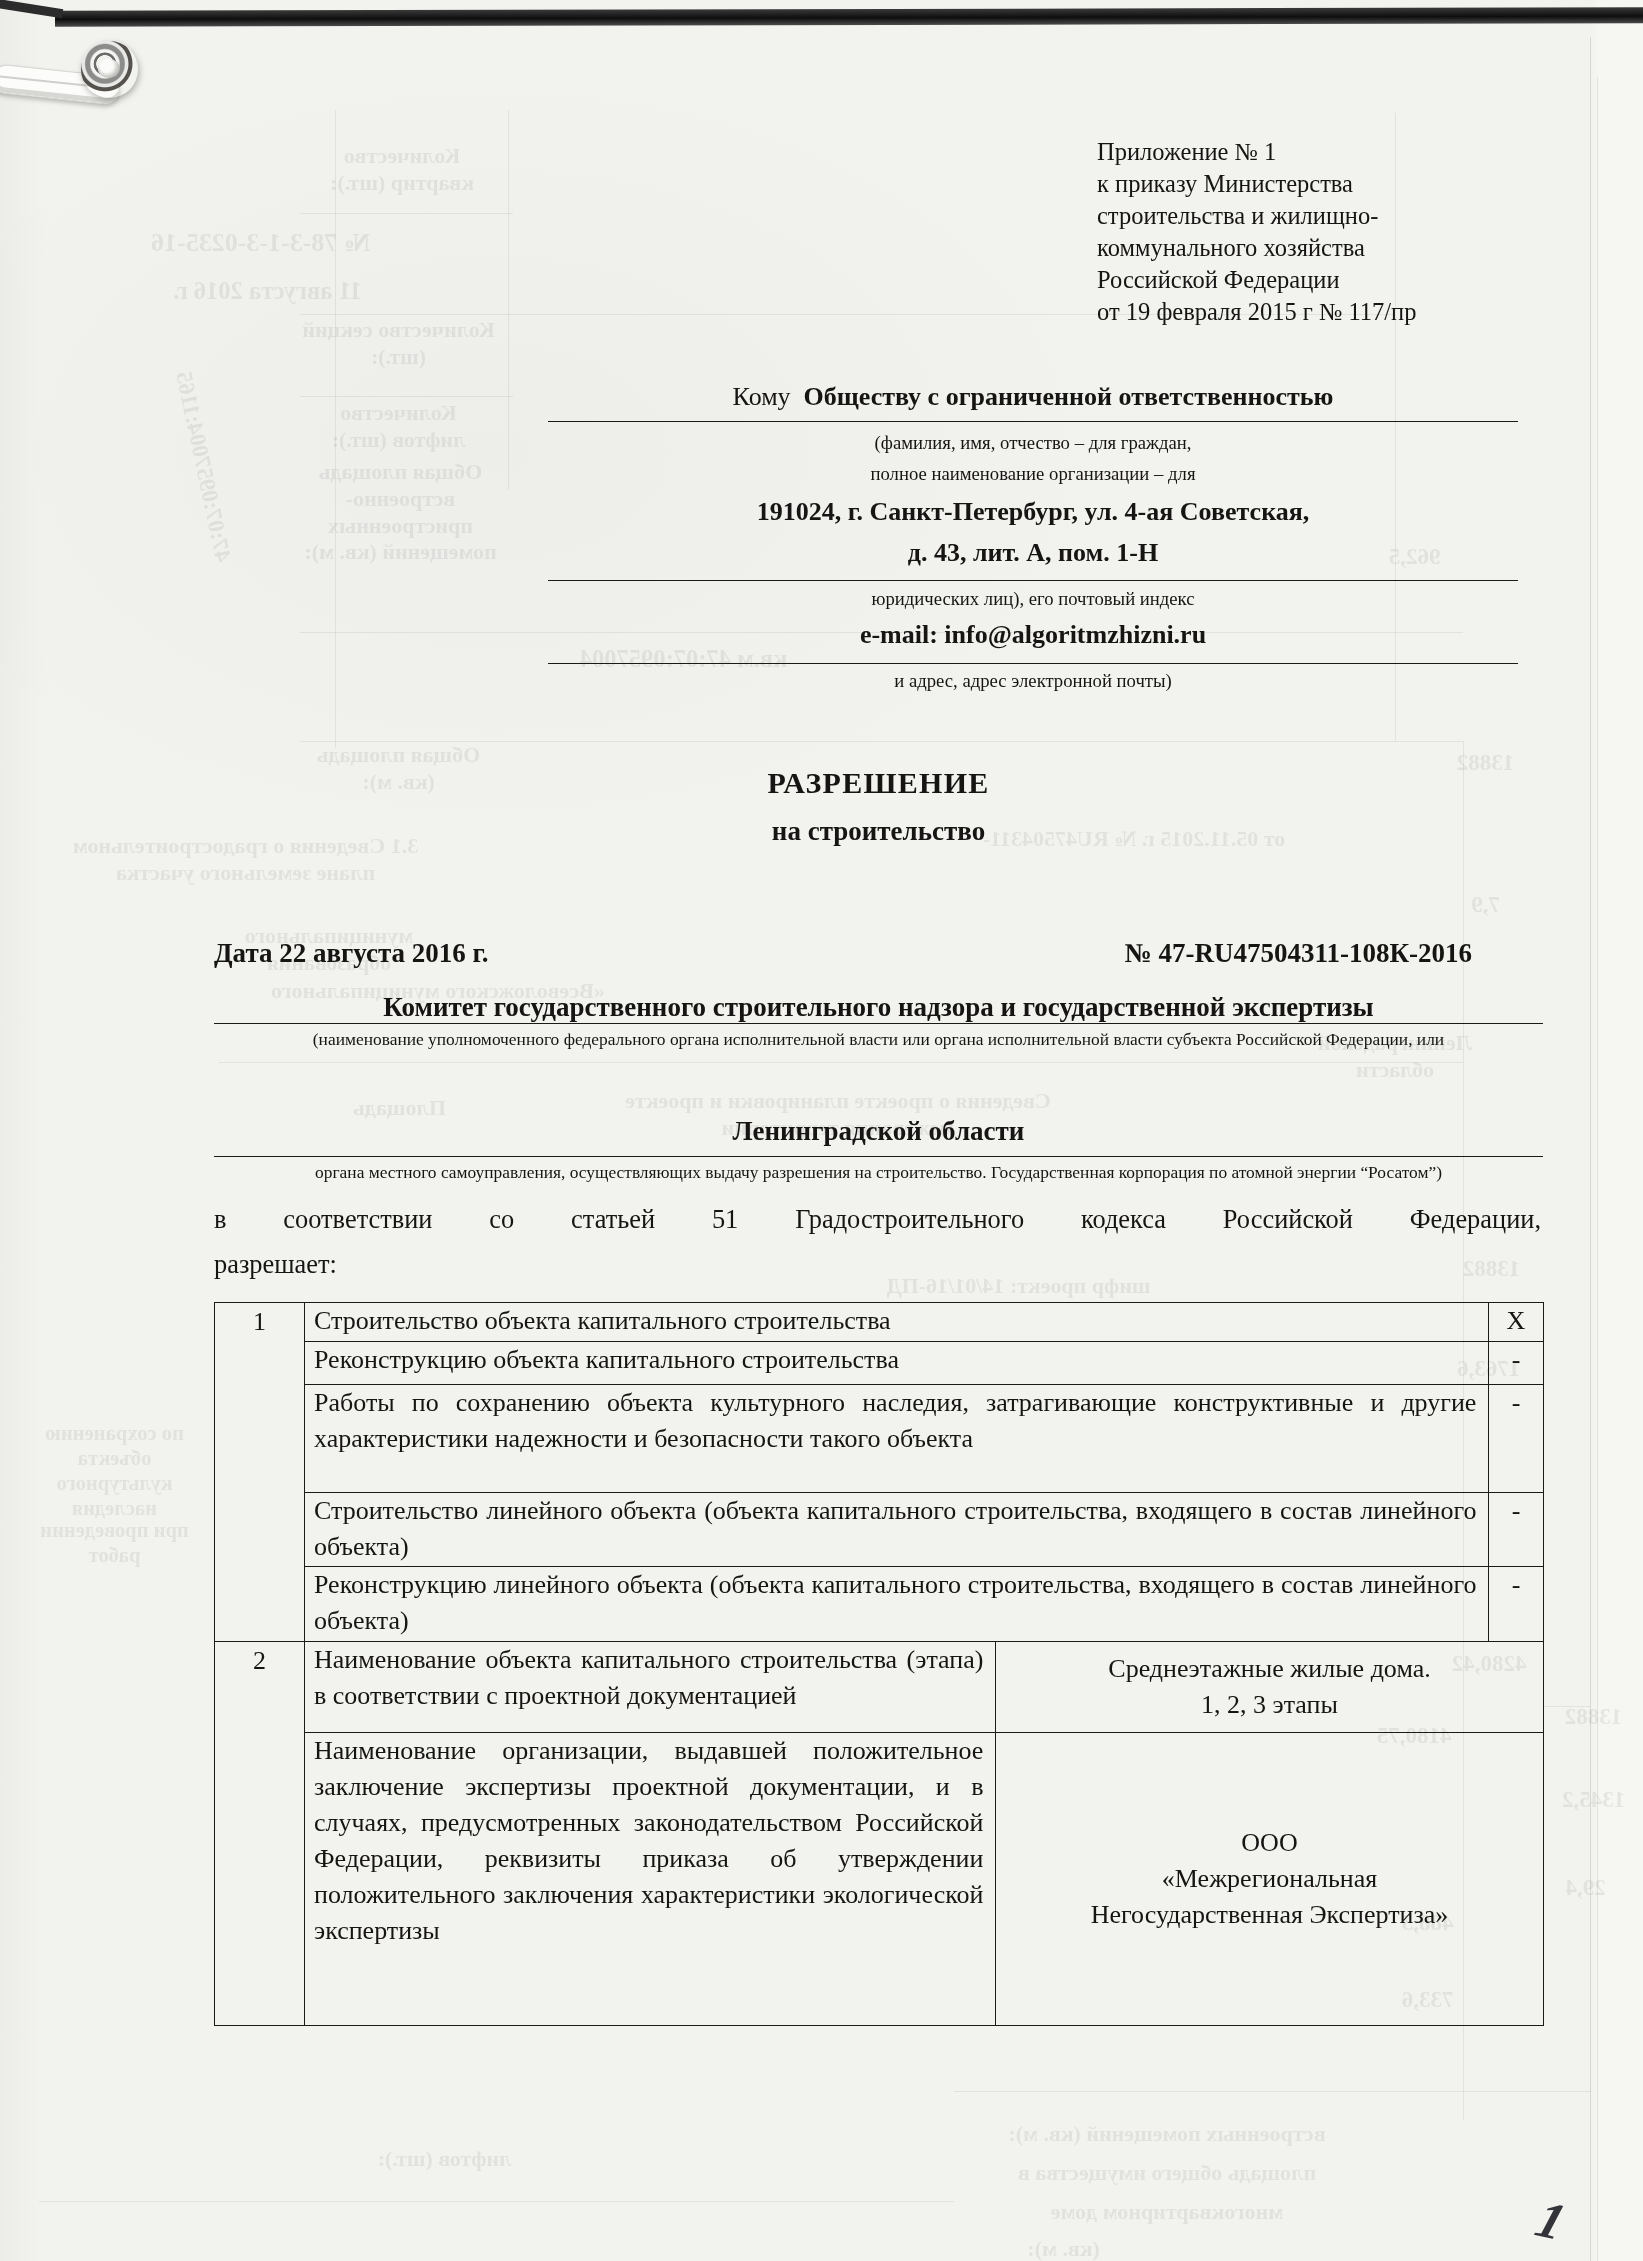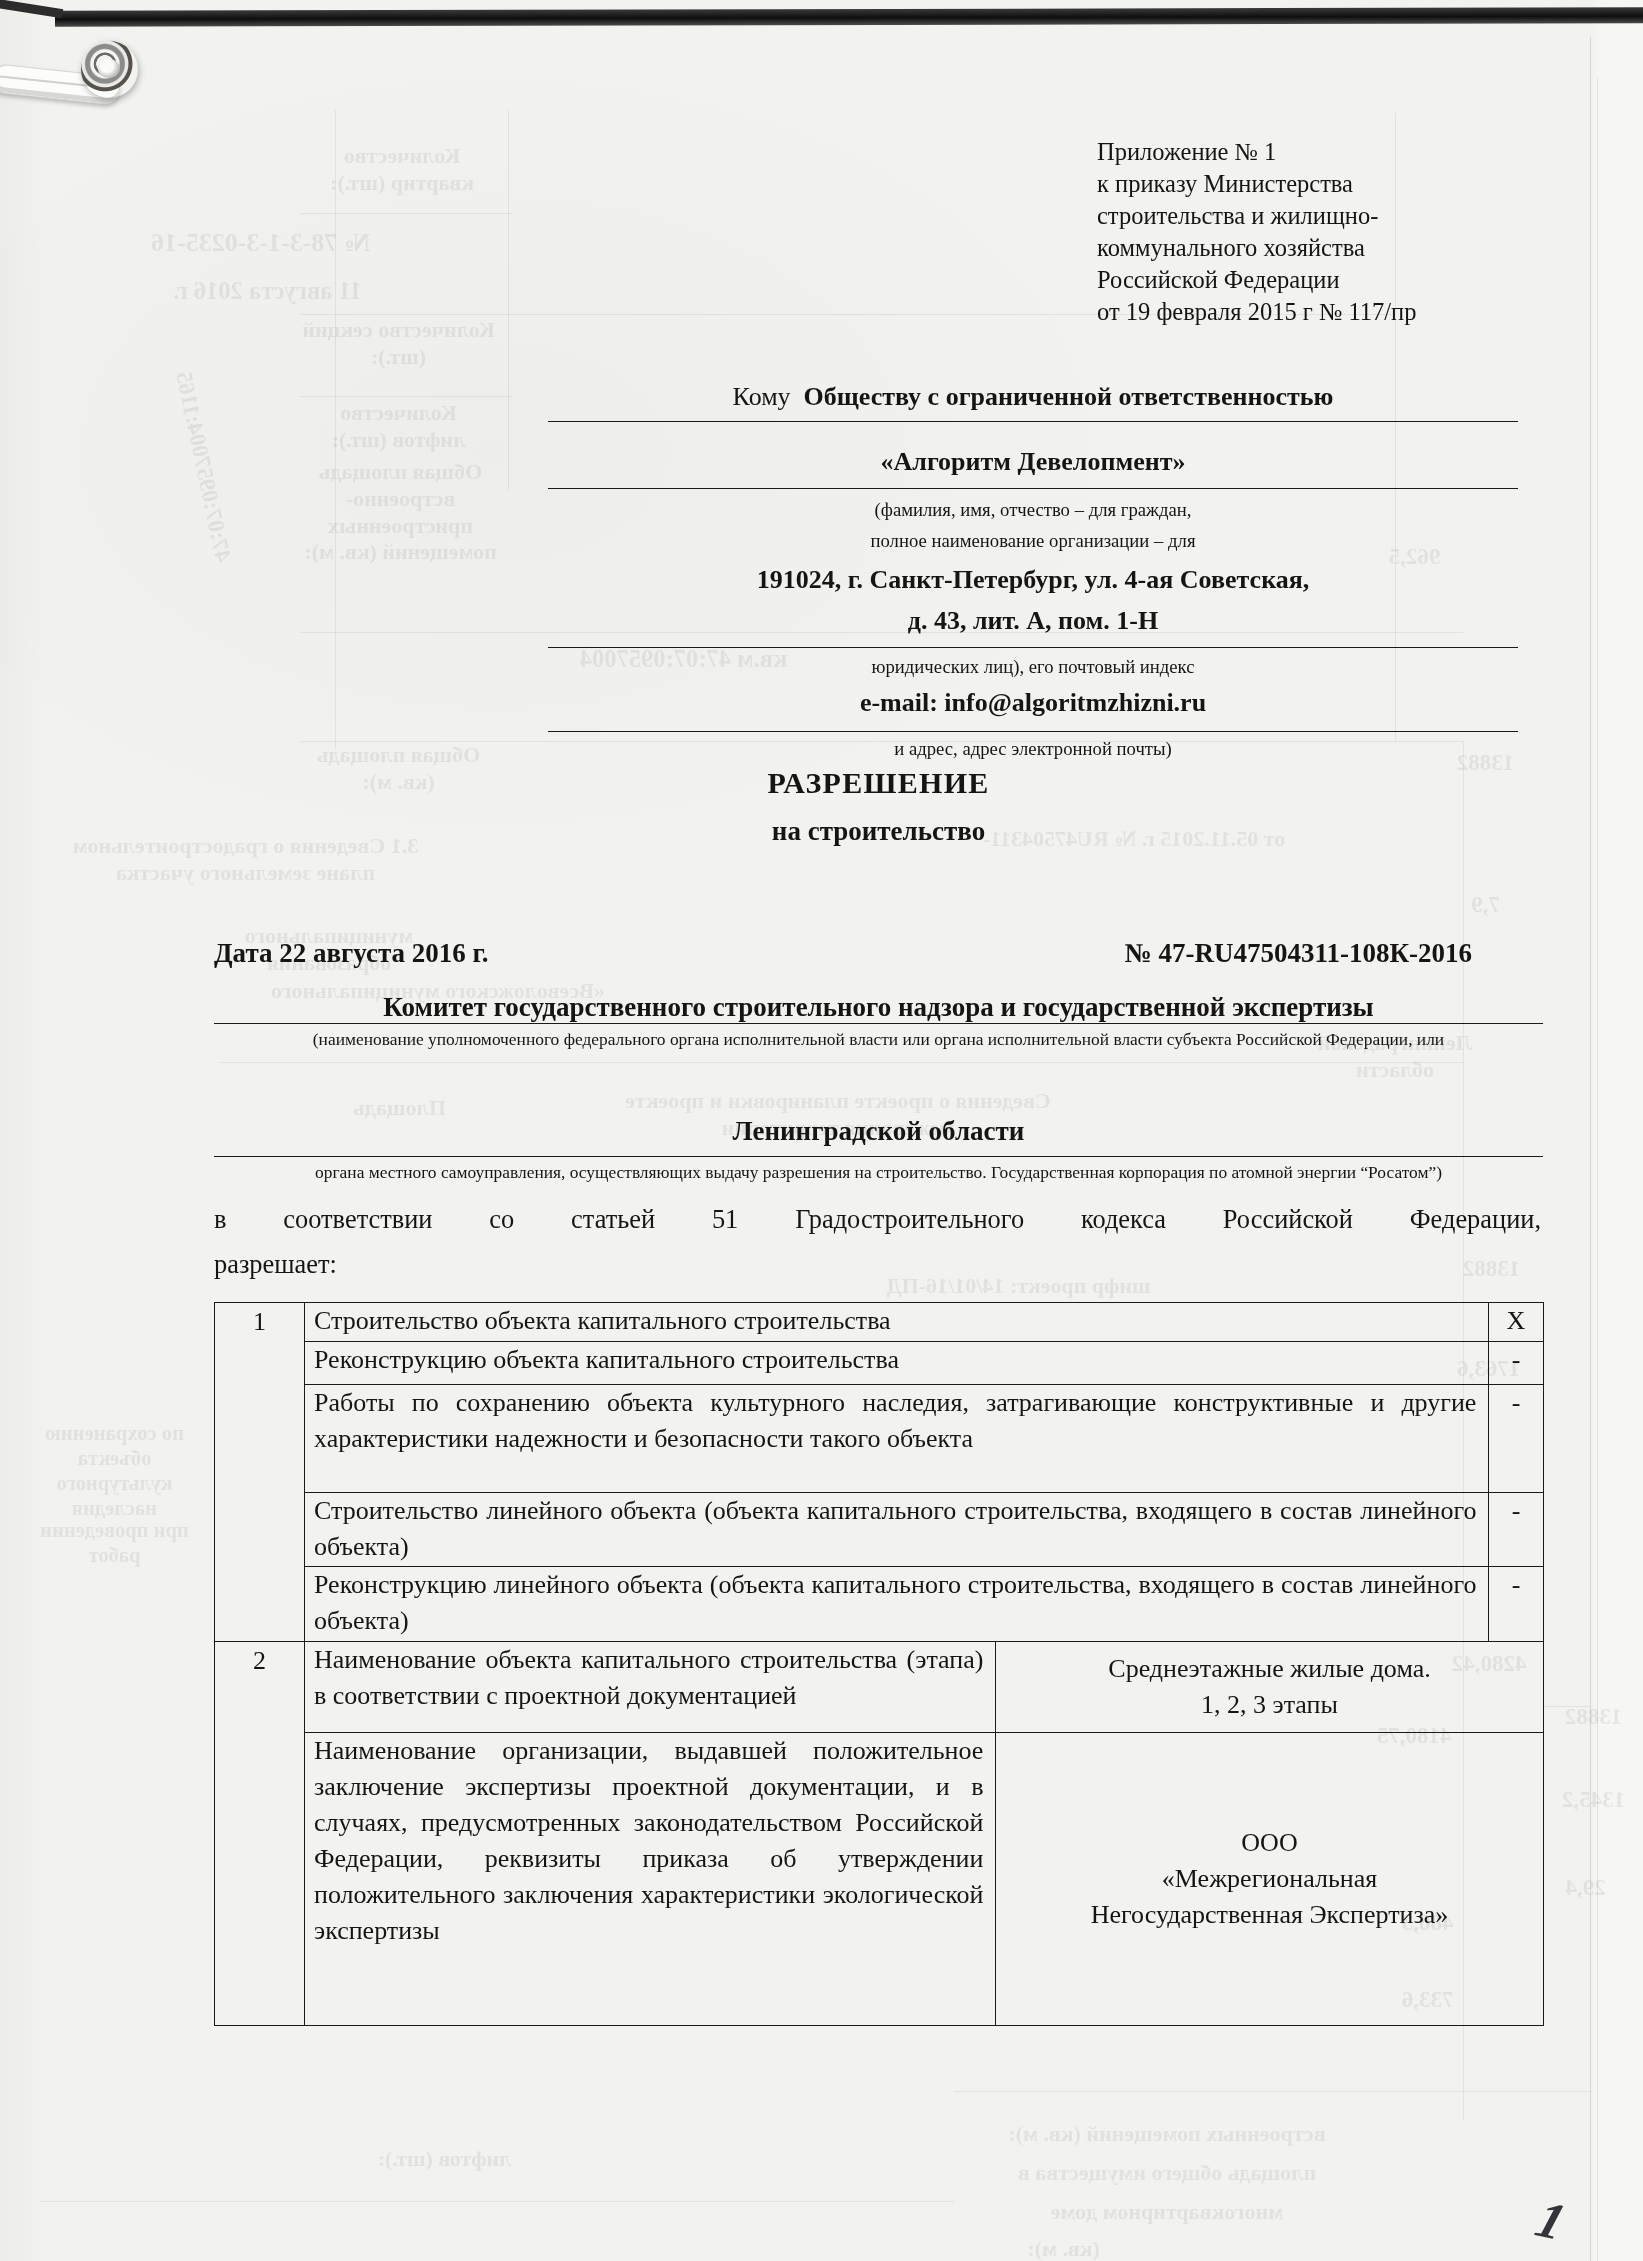--- a/index.html
+++ b/index.html
@@ -135,21 +135,20 @@
     <div>коммунального хозяйства</div>
     <div>Российской Федерации</div>
     <div>от 19 февраля 2015 г  № 117/пр</div>
   </div>
 
   <div class="addr">
     <div class="u" style="padding-bottom:7.7px;">
       <span>Кому</span>&nbsp;
       <span class="b">Обществу с ограниченной ответственностью</span>
     </div>
-    <div class="b u" style="margin-top:24.5px;padding-bottom:10.3px;">«Алгоритм Девелопмент»</div>
     <div class="small" style="margin-top:9px;">(фамилия, имя, отчество – для граждан,</div>
     <div class="small" style="margin-top:6.4px;">полное наименование организации – для</div>
     <div class="b" style="margin-top:10.3px;">191024, г. Санкт-Петербург, ул. 4-ая Советская,</div>
     <div class="b u" style="margin-top:9px;padding-bottom:10.3px;">д. 43, лит. А, пом. 1-Н</div>
     <div class="small" style="margin-top:6.4px;">юридических лиц), его почтовый индекс</div>
     <div class="b u" style="margin-top:7.7px;padding-bottom:11.6px;">e-mail: info@algoritmzhizni.ru</div>
     <div class="small" style="margin-top:5.2px;">и адрес, адрес электронной почты)</div>
   </div>
 
   <div class="abs center" style="left:214px;top:766px;width:1329px;">

